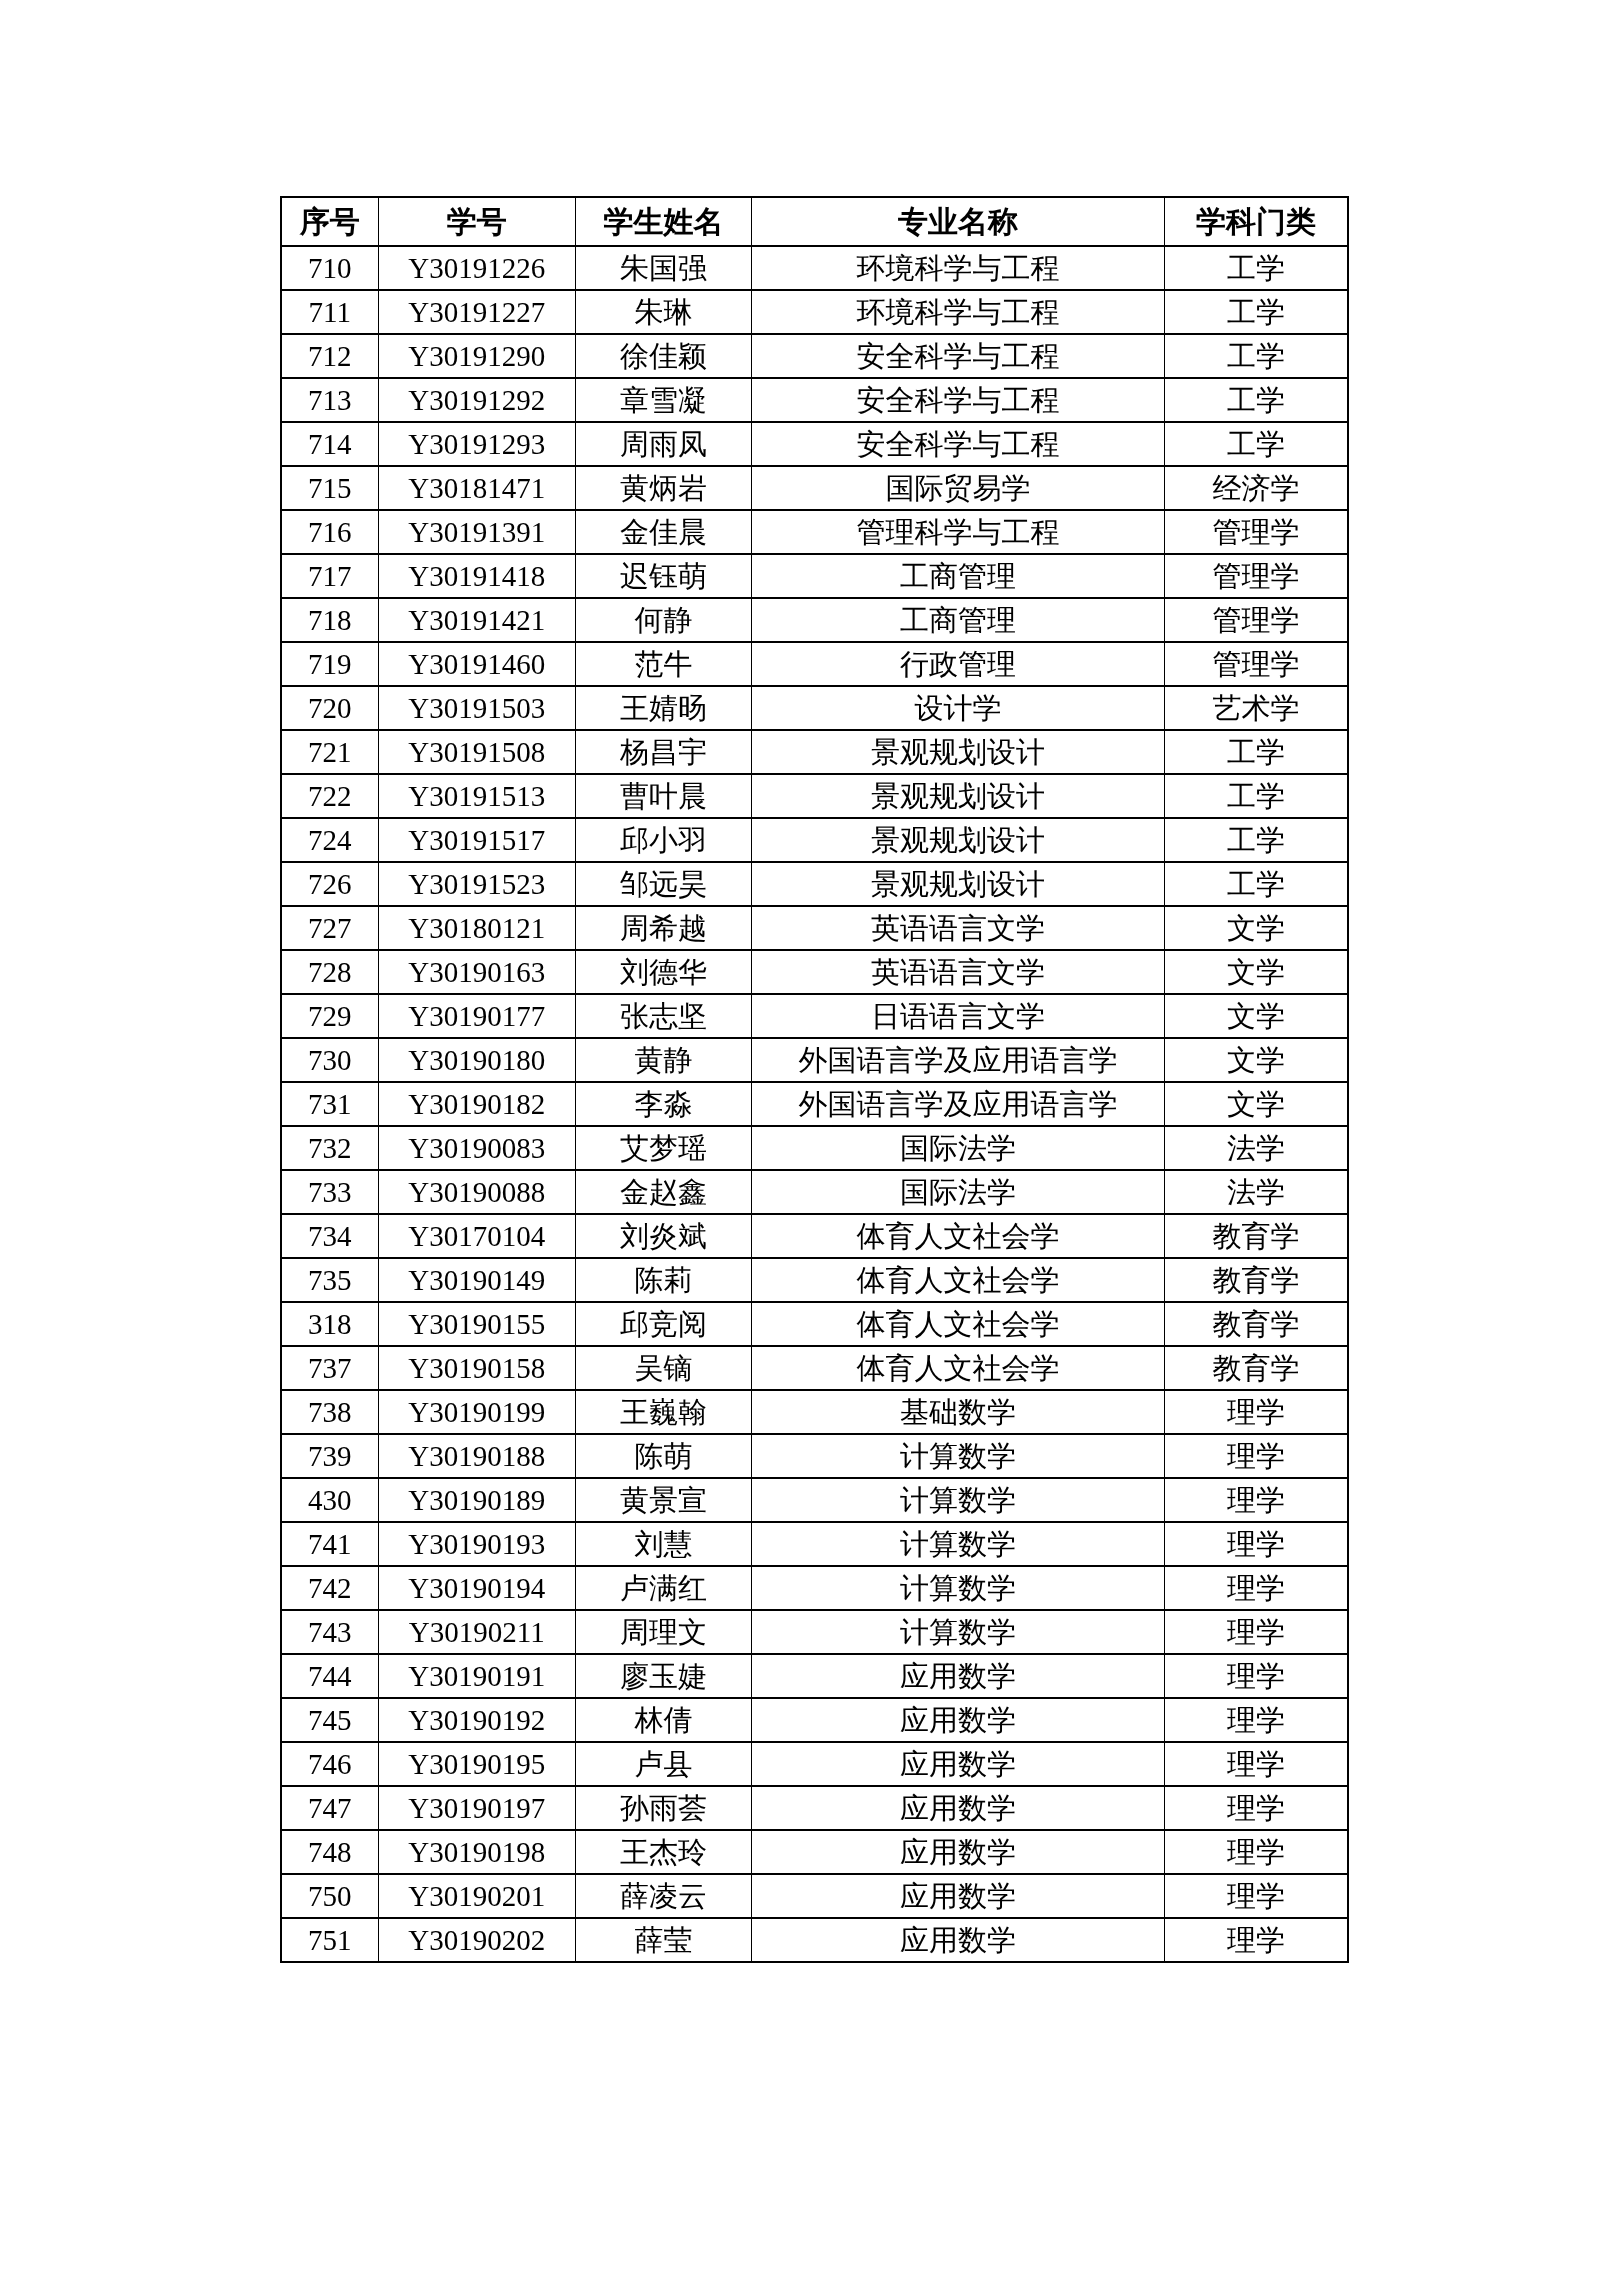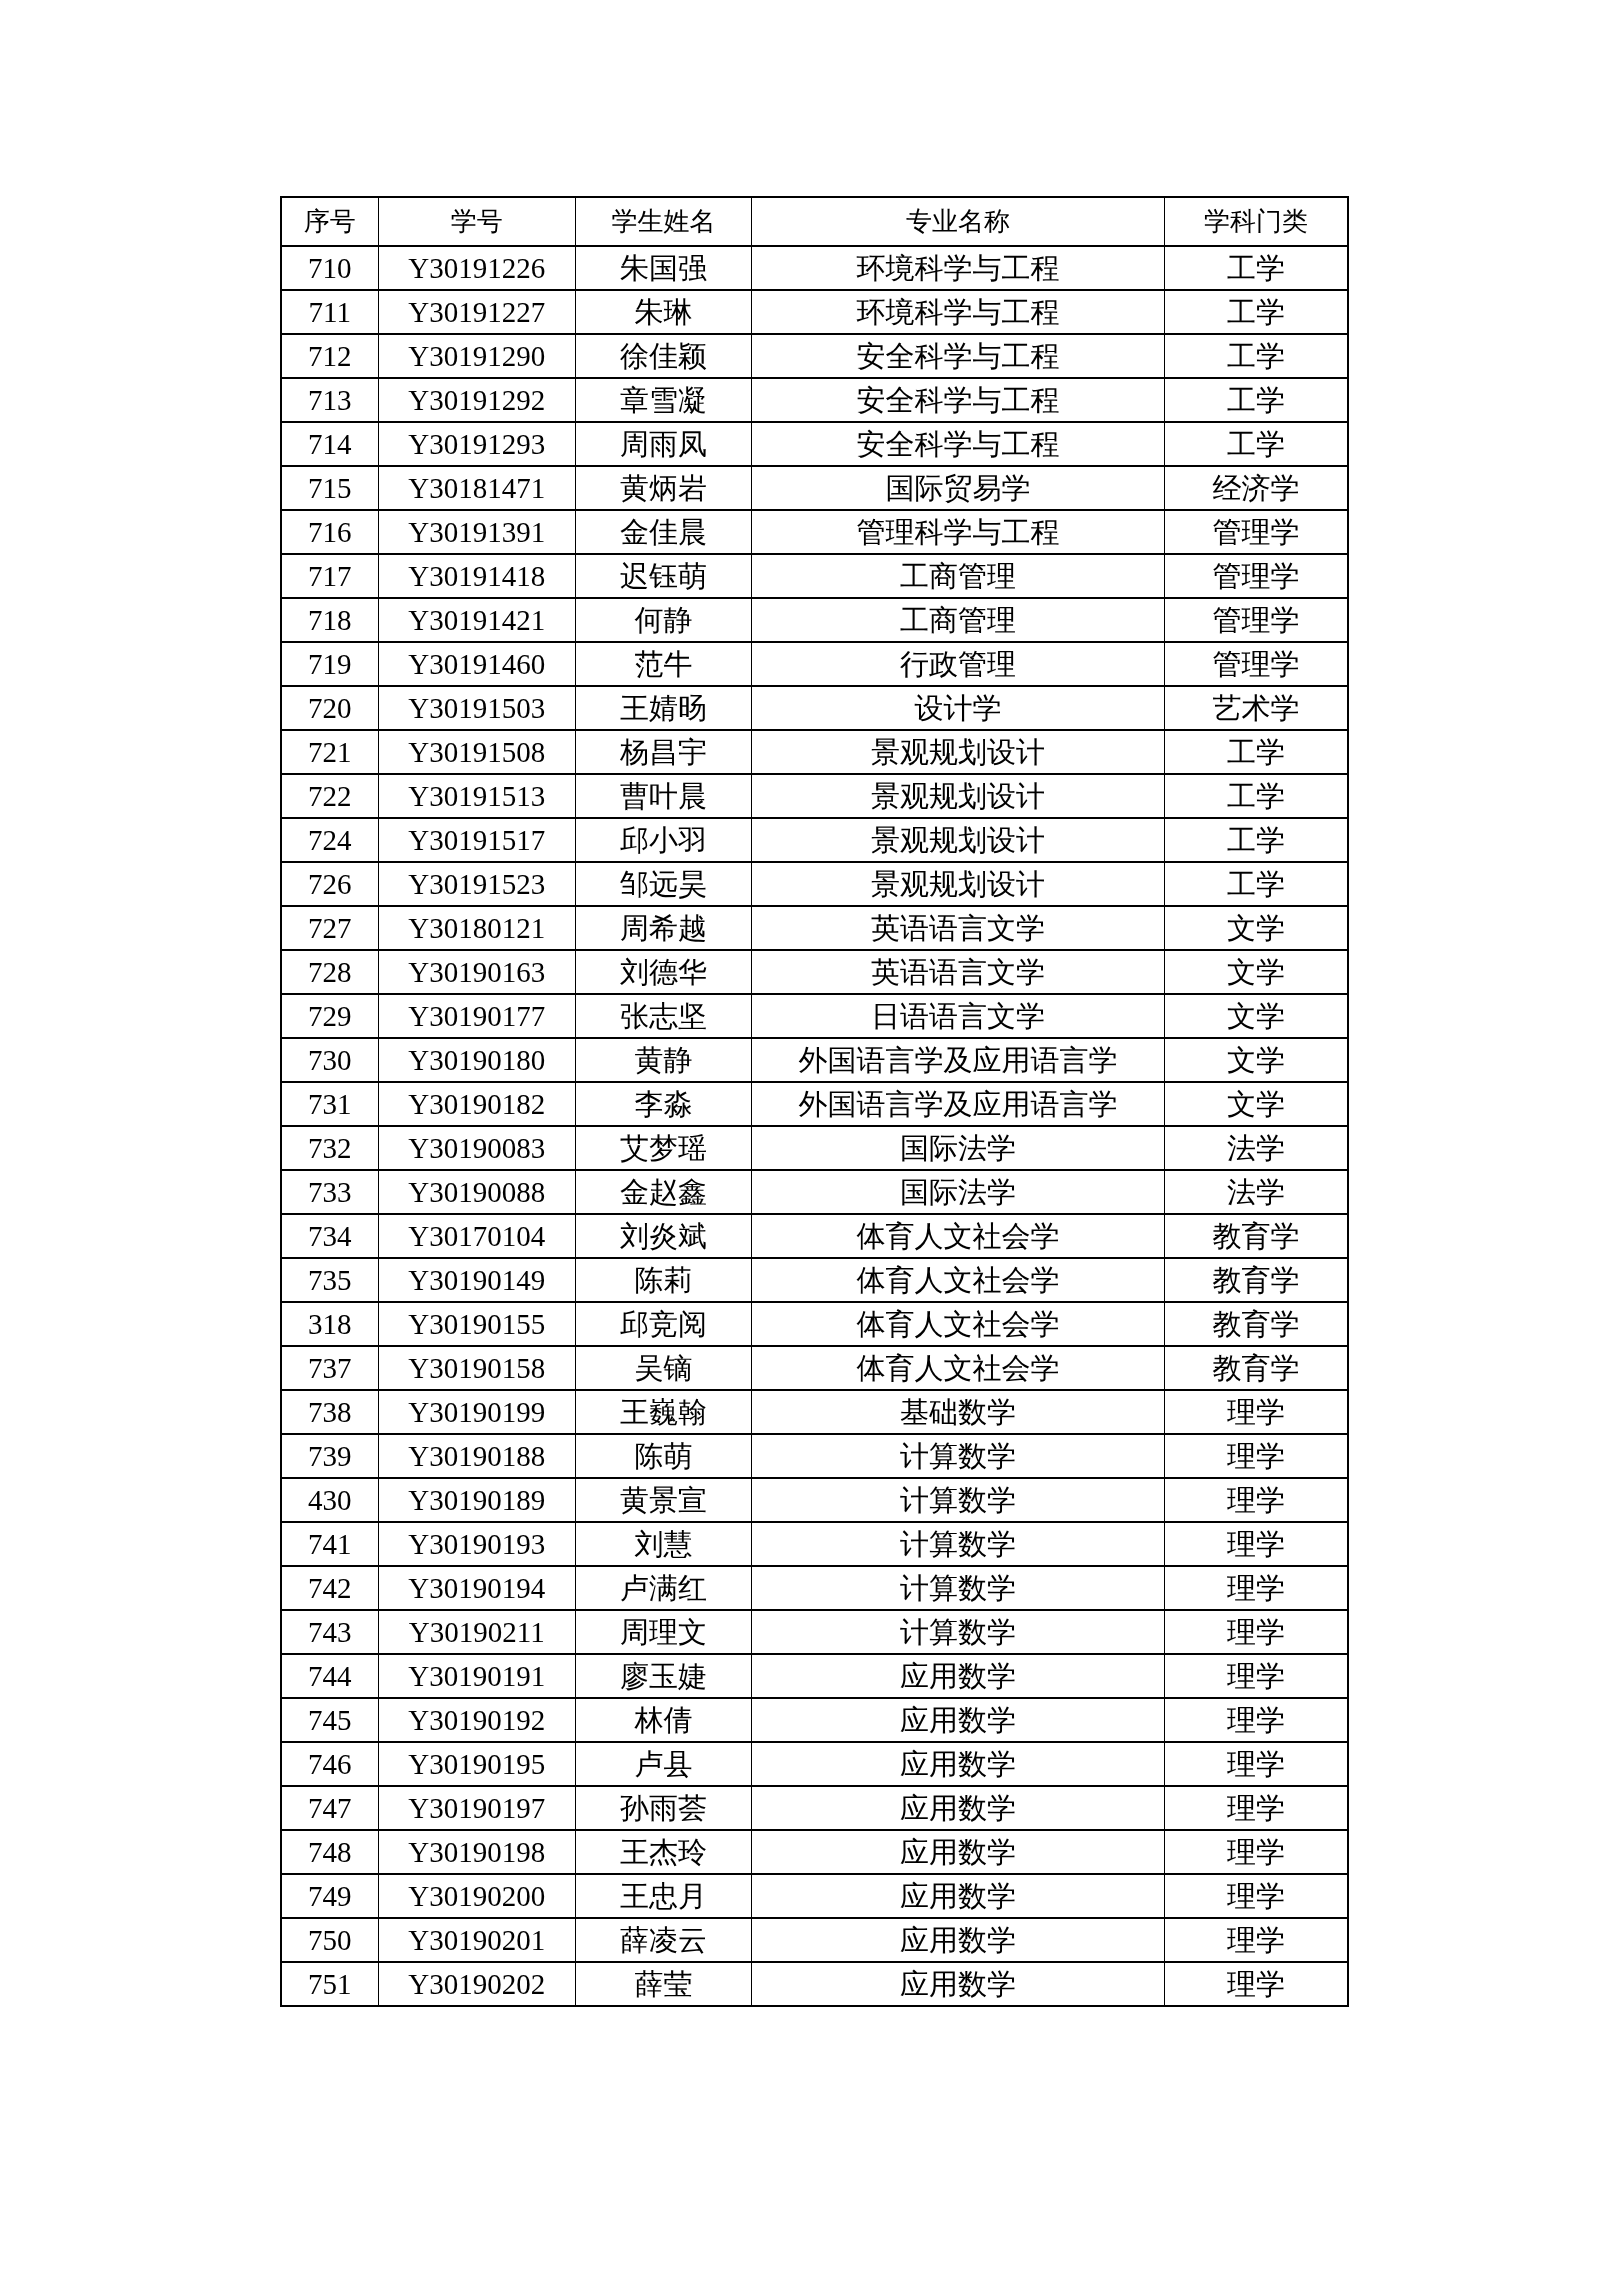--- a/index.html
+++ b/index.html
@@ -33,22 +33,22 @@
     vertical-align: middle;
     padding: 0;
     overflow: hidden;
     white-space: nowrap;
   }
   table.roster {
     border: 2.6px solid #000;
   }
   table.roster th {
     height: 47px;
-    font-size: 26px;
-    font-weight: normal;
+    font-size: 30px;
+    font-weight: bold;
     line-height: 1;
   }
   table.roster td {
     height: 42px;
     font-size: 29px;
     font-weight: normal;
     line-height: 1;
   }
   col.c-seq  { width: 9.1%;  }
   col.c-id   { width: 18.5%; }
@@ -331,27 +331,20 @@
     <td>理学</td>
   </tr>
         <tr>
     <td>748</td>
     <td>Y30190198</td>
     <td>王杰玲</td>
     <td>应用数学</td>
     <td>理学</td>
   </tr>
         <tr>
-    <td>749</td>
-    <td>Y30190200</td>
-    <td>王忠月</td>
-    <td>应用数学</td>
-    <td>理学</td>
-  </tr>
-        <tr>
     <td>750</td>
     <td>Y30190201</td>
     <td>薛凌云</td>
     <td>应用数学</td>
     <td>理学</td>
   </tr>
         <tr>
     <td>751</td>
     <td>Y30190202</td>
     <td>薛莹</td>

